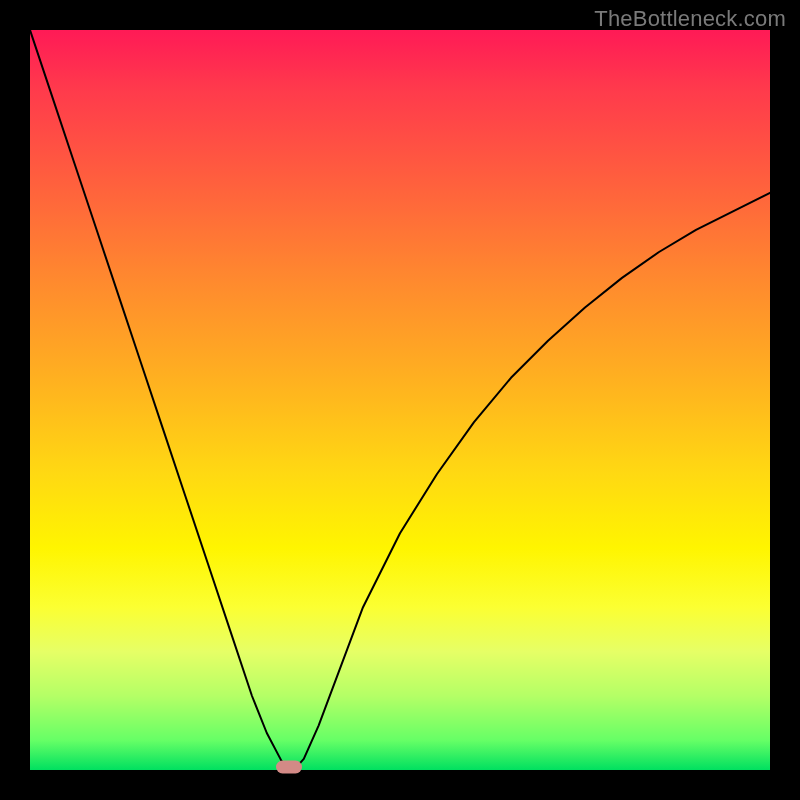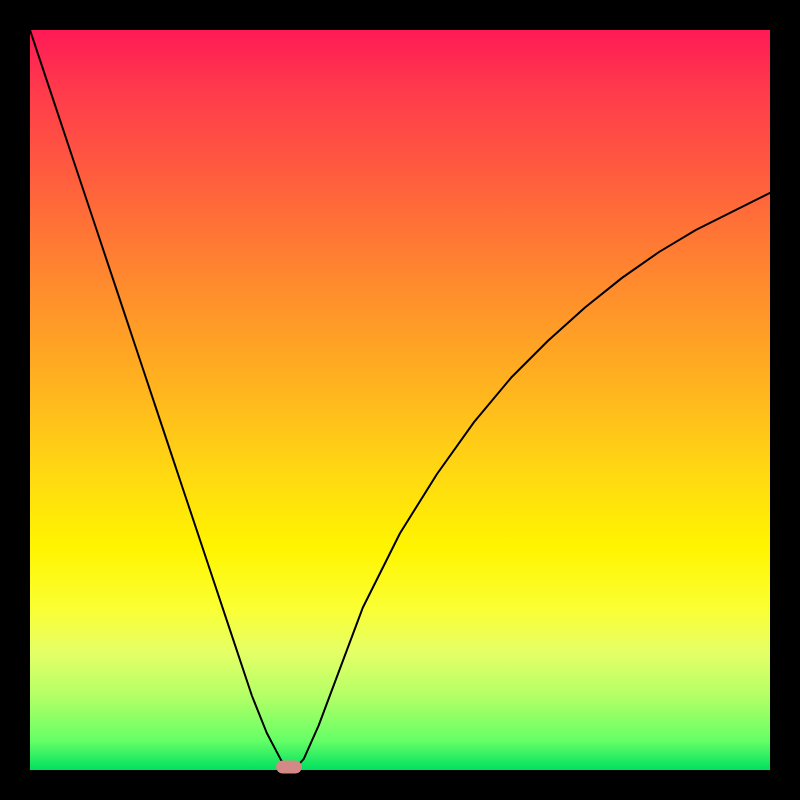--- a/index.html
+++ b/index.html
@@ -66,13 +66,14 @@
 </head>
 <body>
 
 <div class="frame">
   <div class="plot">
     <svg class="curve" viewBox="0 0 740 740" preserveAspectRatio="none">
       <path d="M0.00 0.00 L22.20 66.60 L44.40 133.20 L66.60 199.80 L88.80 266.40 L111.00 333.00 L133.20 399.60 L155.40 466.20 L177.60 532.80 L199.80 599.40 L222.00 666.00 L236.80 703.00 L251.60 731.12 L259.00 737.04 L266.40 737.04 L273.80 728.90 L288.60 695.60 L310.80 636.40 L333.00 577.20 L370.00 503.20 L407.00 444.00 L444.00 392.20 L481.00 347.80 L518.00 310.80 L555.00 277.50 L592.00 247.90 L629.00 222.00 L666.00 199.80 L703.00 181.30 L740.00 162.80" id="curve-path" fill="none" stroke="#000" stroke-width="2" stroke-linejoin="round" stroke-linecap="round"></path>
     </svg>
     <div class="marker" id="min-marker" style="left: 259px; top: 737.04px;"></div>
   </div>
+  <div class="watermark">TheBottleneck.com</div>
 </div>
 
 </body></html>

